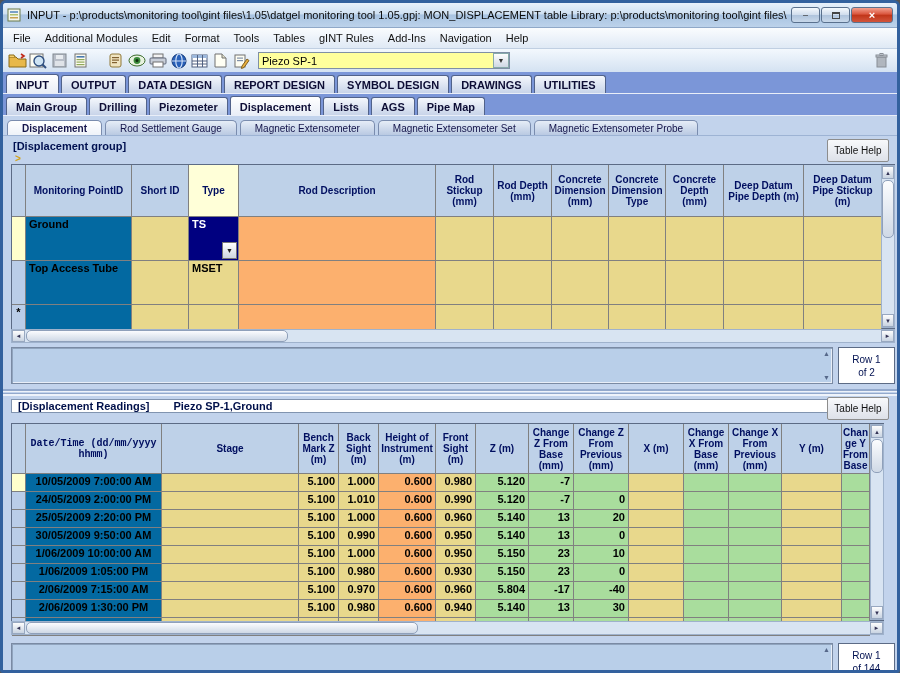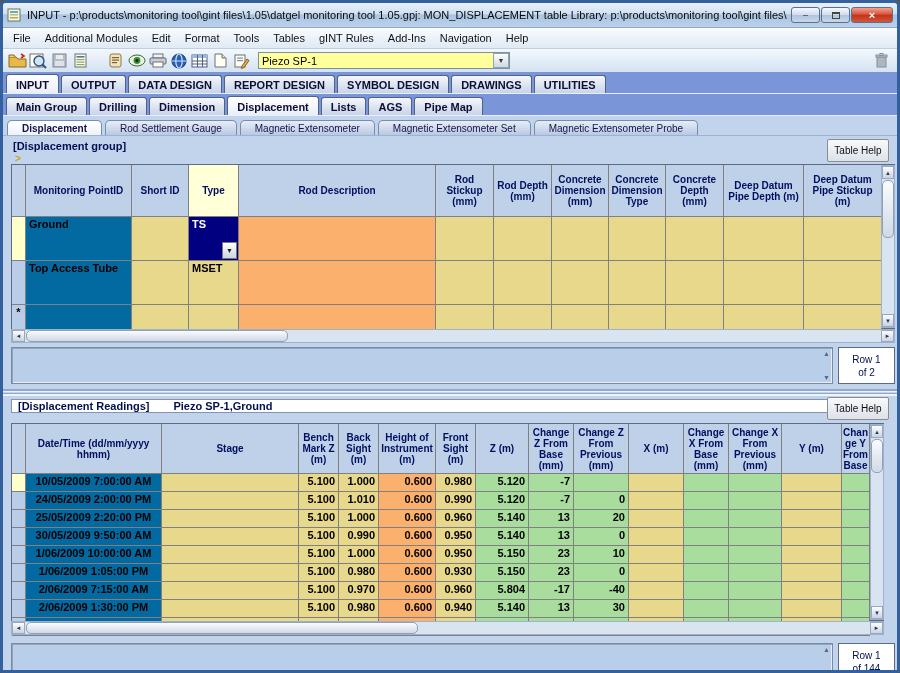--- a/index.html
+++ b/index.html
@@ -236,21 +236,21 @@
     <span class="tab">DATA DESIGN</span>
     <span class="tab">REPORT DESIGN</span>
     <span class="tab">SYMBOL DESIGN</span>
     <span class="tab">DRAWINGS</span>
     <span class="tab">UTILITIES</span>
   </div>
 
   <div class="tabband">
     <span class="tab">Main Group</span>
     <span class="tab">Drilling</span>
-    <span class="tab">Dimension</span>
+    <span class="tab">Piezometer</span>
     <span class="tab active">Displacement</span>
     <span class="tab">Lists</span>
     <span class="tab">AGS</span>
     <span class="tab">Pipe Map</span>
   </div>
 
   <div class="subband">
     <span class="subtab active">Displacement</span>
     <span class="subtab">Rod Settlement Gauge</span>
     <span class="subtab">Magnetic Extensometer</span>
@@ -347,21 +347,21 @@
 
     <div class="readbar" style="left:8px; top:263px; width:822px; height:14px;">
       <span style="padding-left:6px;">[Displacement Readings]</span>
       <span style="padding-left:24px;">Piezo SP-1,Ground</span>
     </div>
     <div class="btn-help" style="right:8px; top:261px;">Table Help</div>
 
     <div id="grid2" class="grid" style="left:8px; top:287px; width:873px; height:198px;">
         <div class="grow" style="height: 50px;">
           <div class="gcell hcell" style="width: 14px; height: 50px;"></div>
-          <div class="gcell hcell" style="width: 136px; height: 50px;">Date/Time (dd/mm/yyyy hhmm)</div>
+          <div class="gcell hcell" style="width: 136px; height: 50px; font-family: Liberation Mono, monospace;">Date/Time (dd/mm/yyyy hhmm)</div>
           <div class="gcell hcell" style="width: 137px; height: 50px;">Stage</div>
           <div class="gcell hcell" style="width: 40px; height: 50px;">Bench Mark Z (m)</div>
           <div class="gcell hcell" style="width: 40px; height: 50px;">Back Sight (m)</div>
           <div class="gcell hcell" style="width: 57px; height: 50px;">Height of Instrument (m)</div>
           <div class="gcell hcell" style="width: 40px; height: 50px;">Front Sight (m)</div>
           <div class="gcell hcell" style="width: 53px; height: 50px;">Z (m)</div>
           <div class="gcell hcell" style="width: 45px; height: 50px;">Change Z From Base (mm)</div>
           <div class="gcell hcell" style="width: 55px; height: 50px;">Change Z From Previous (mm)</div>
           <div class="gcell hcell" style="width: 55px; height: 50px;">X (m)</div>
           <div class="gcell hcell" style="width: 45px; height: 50px;">Change X From Base (mm)</div>

